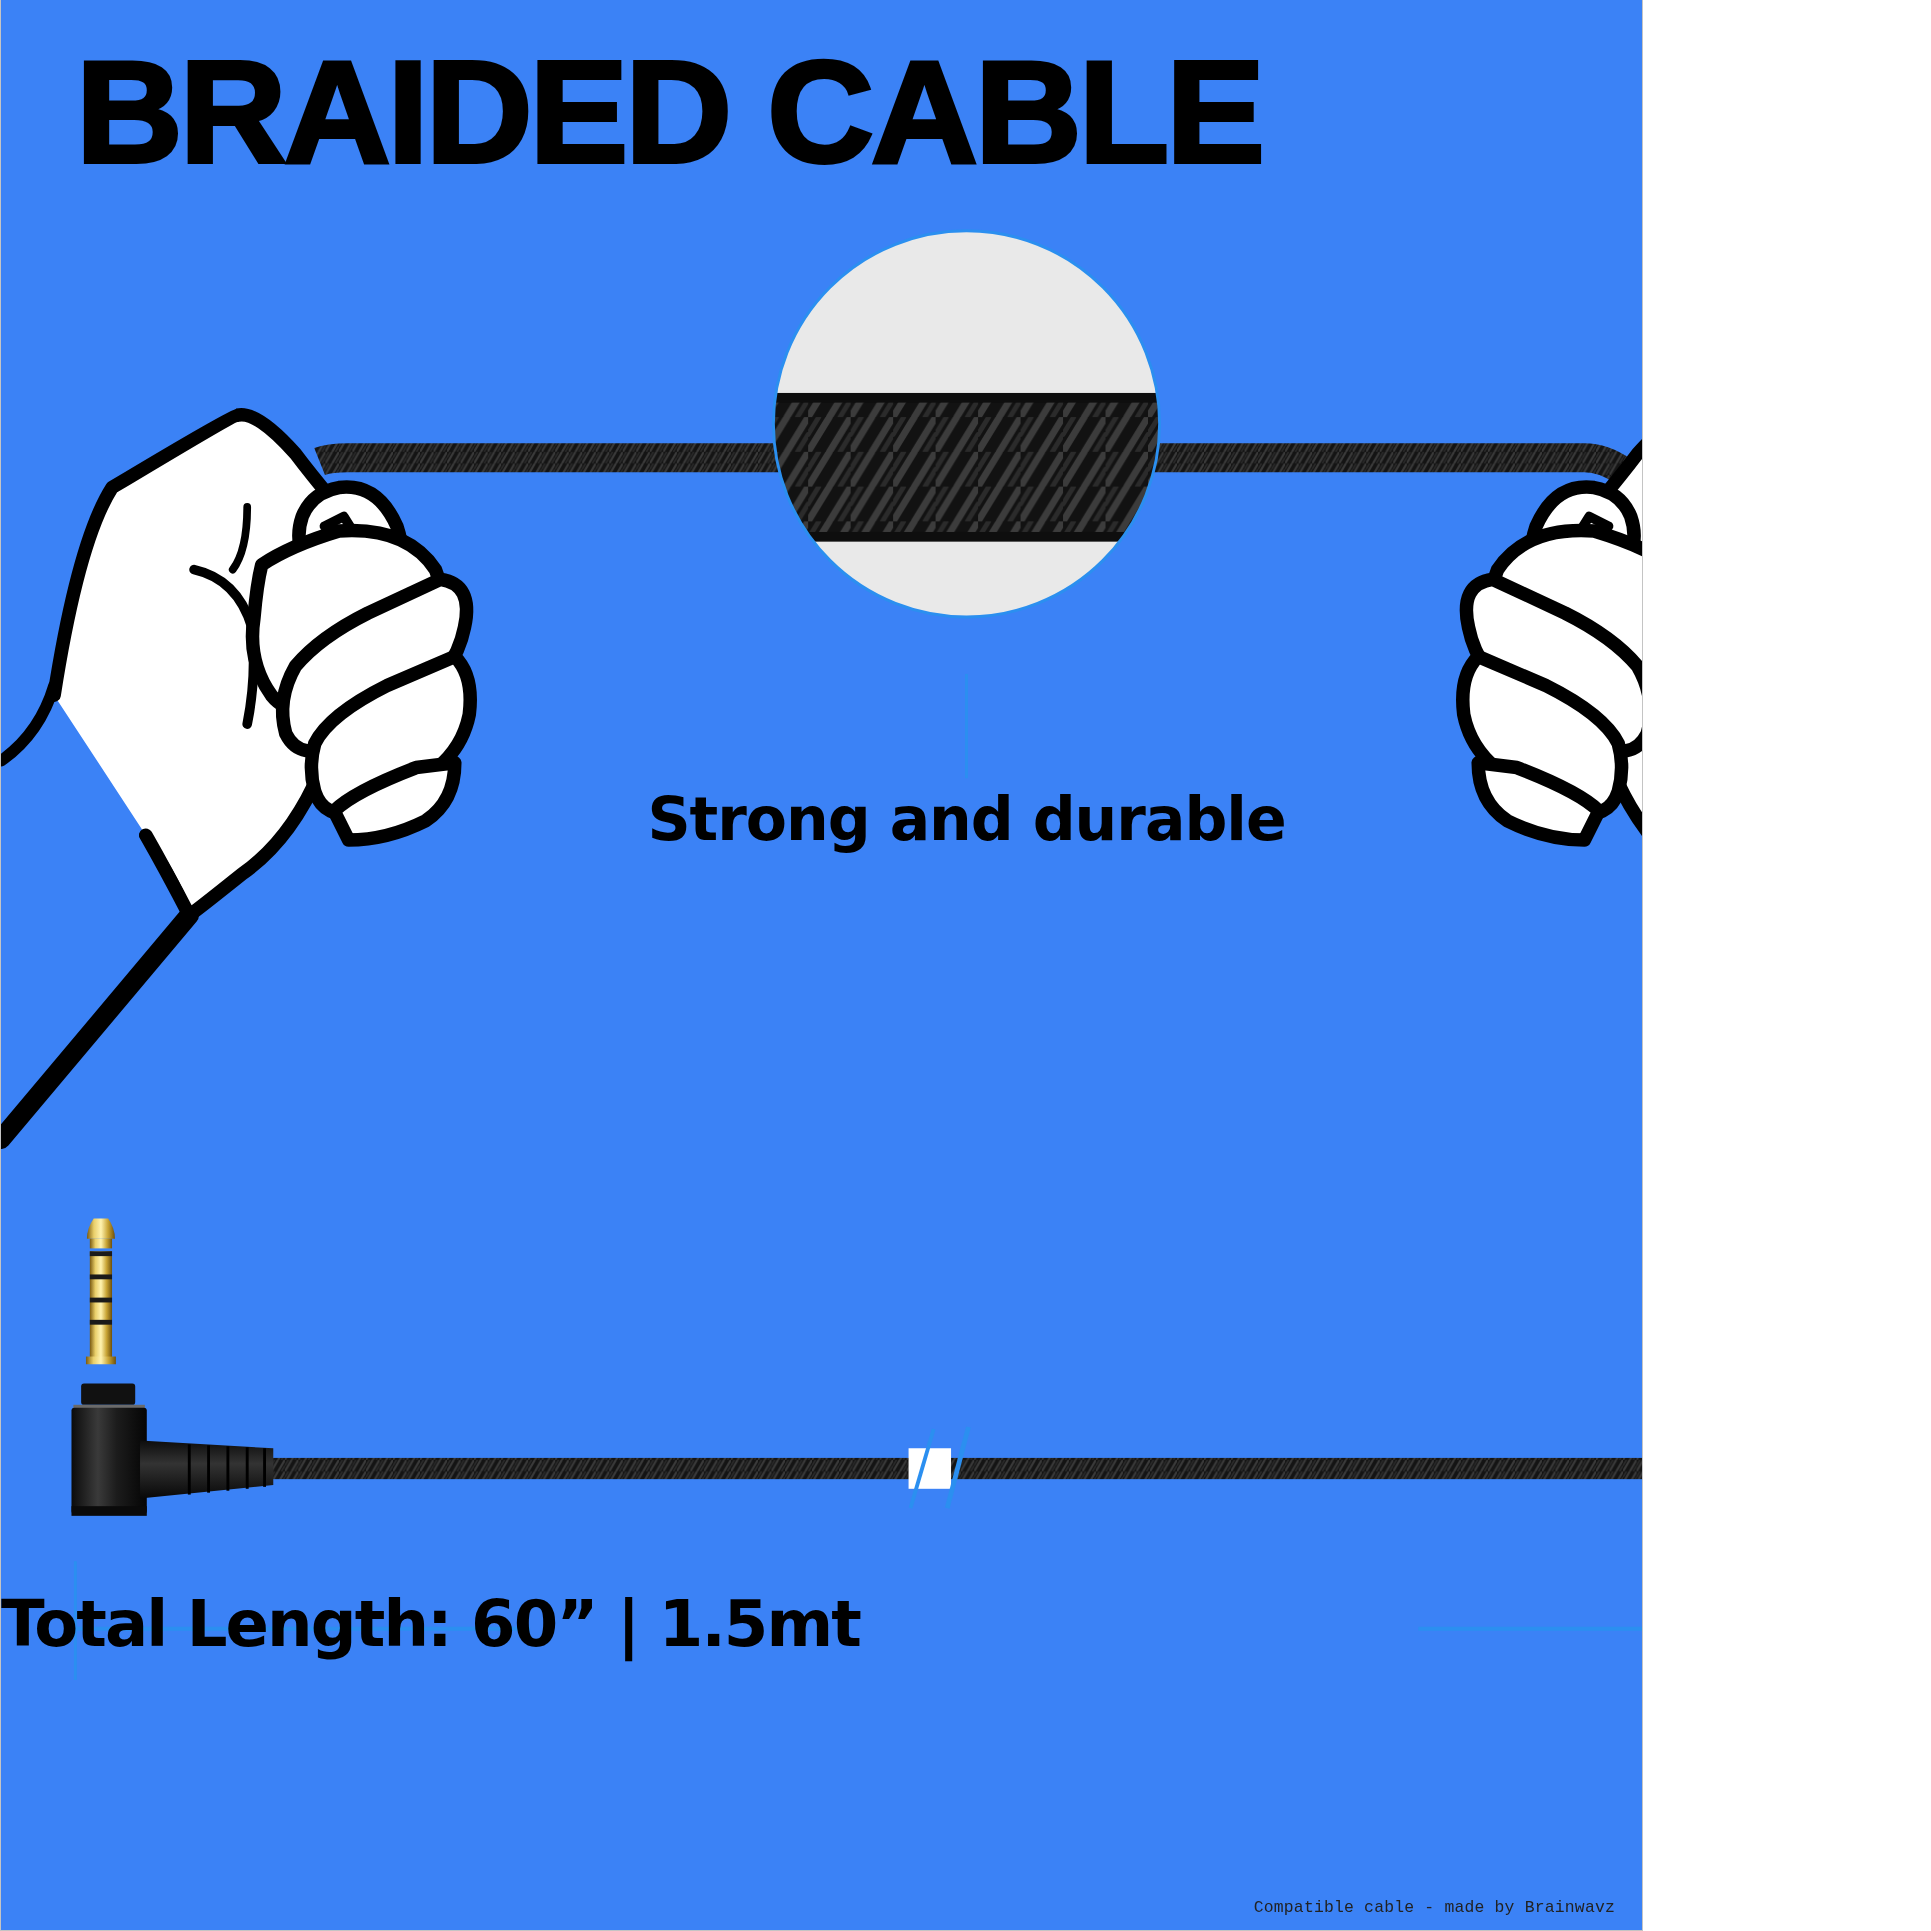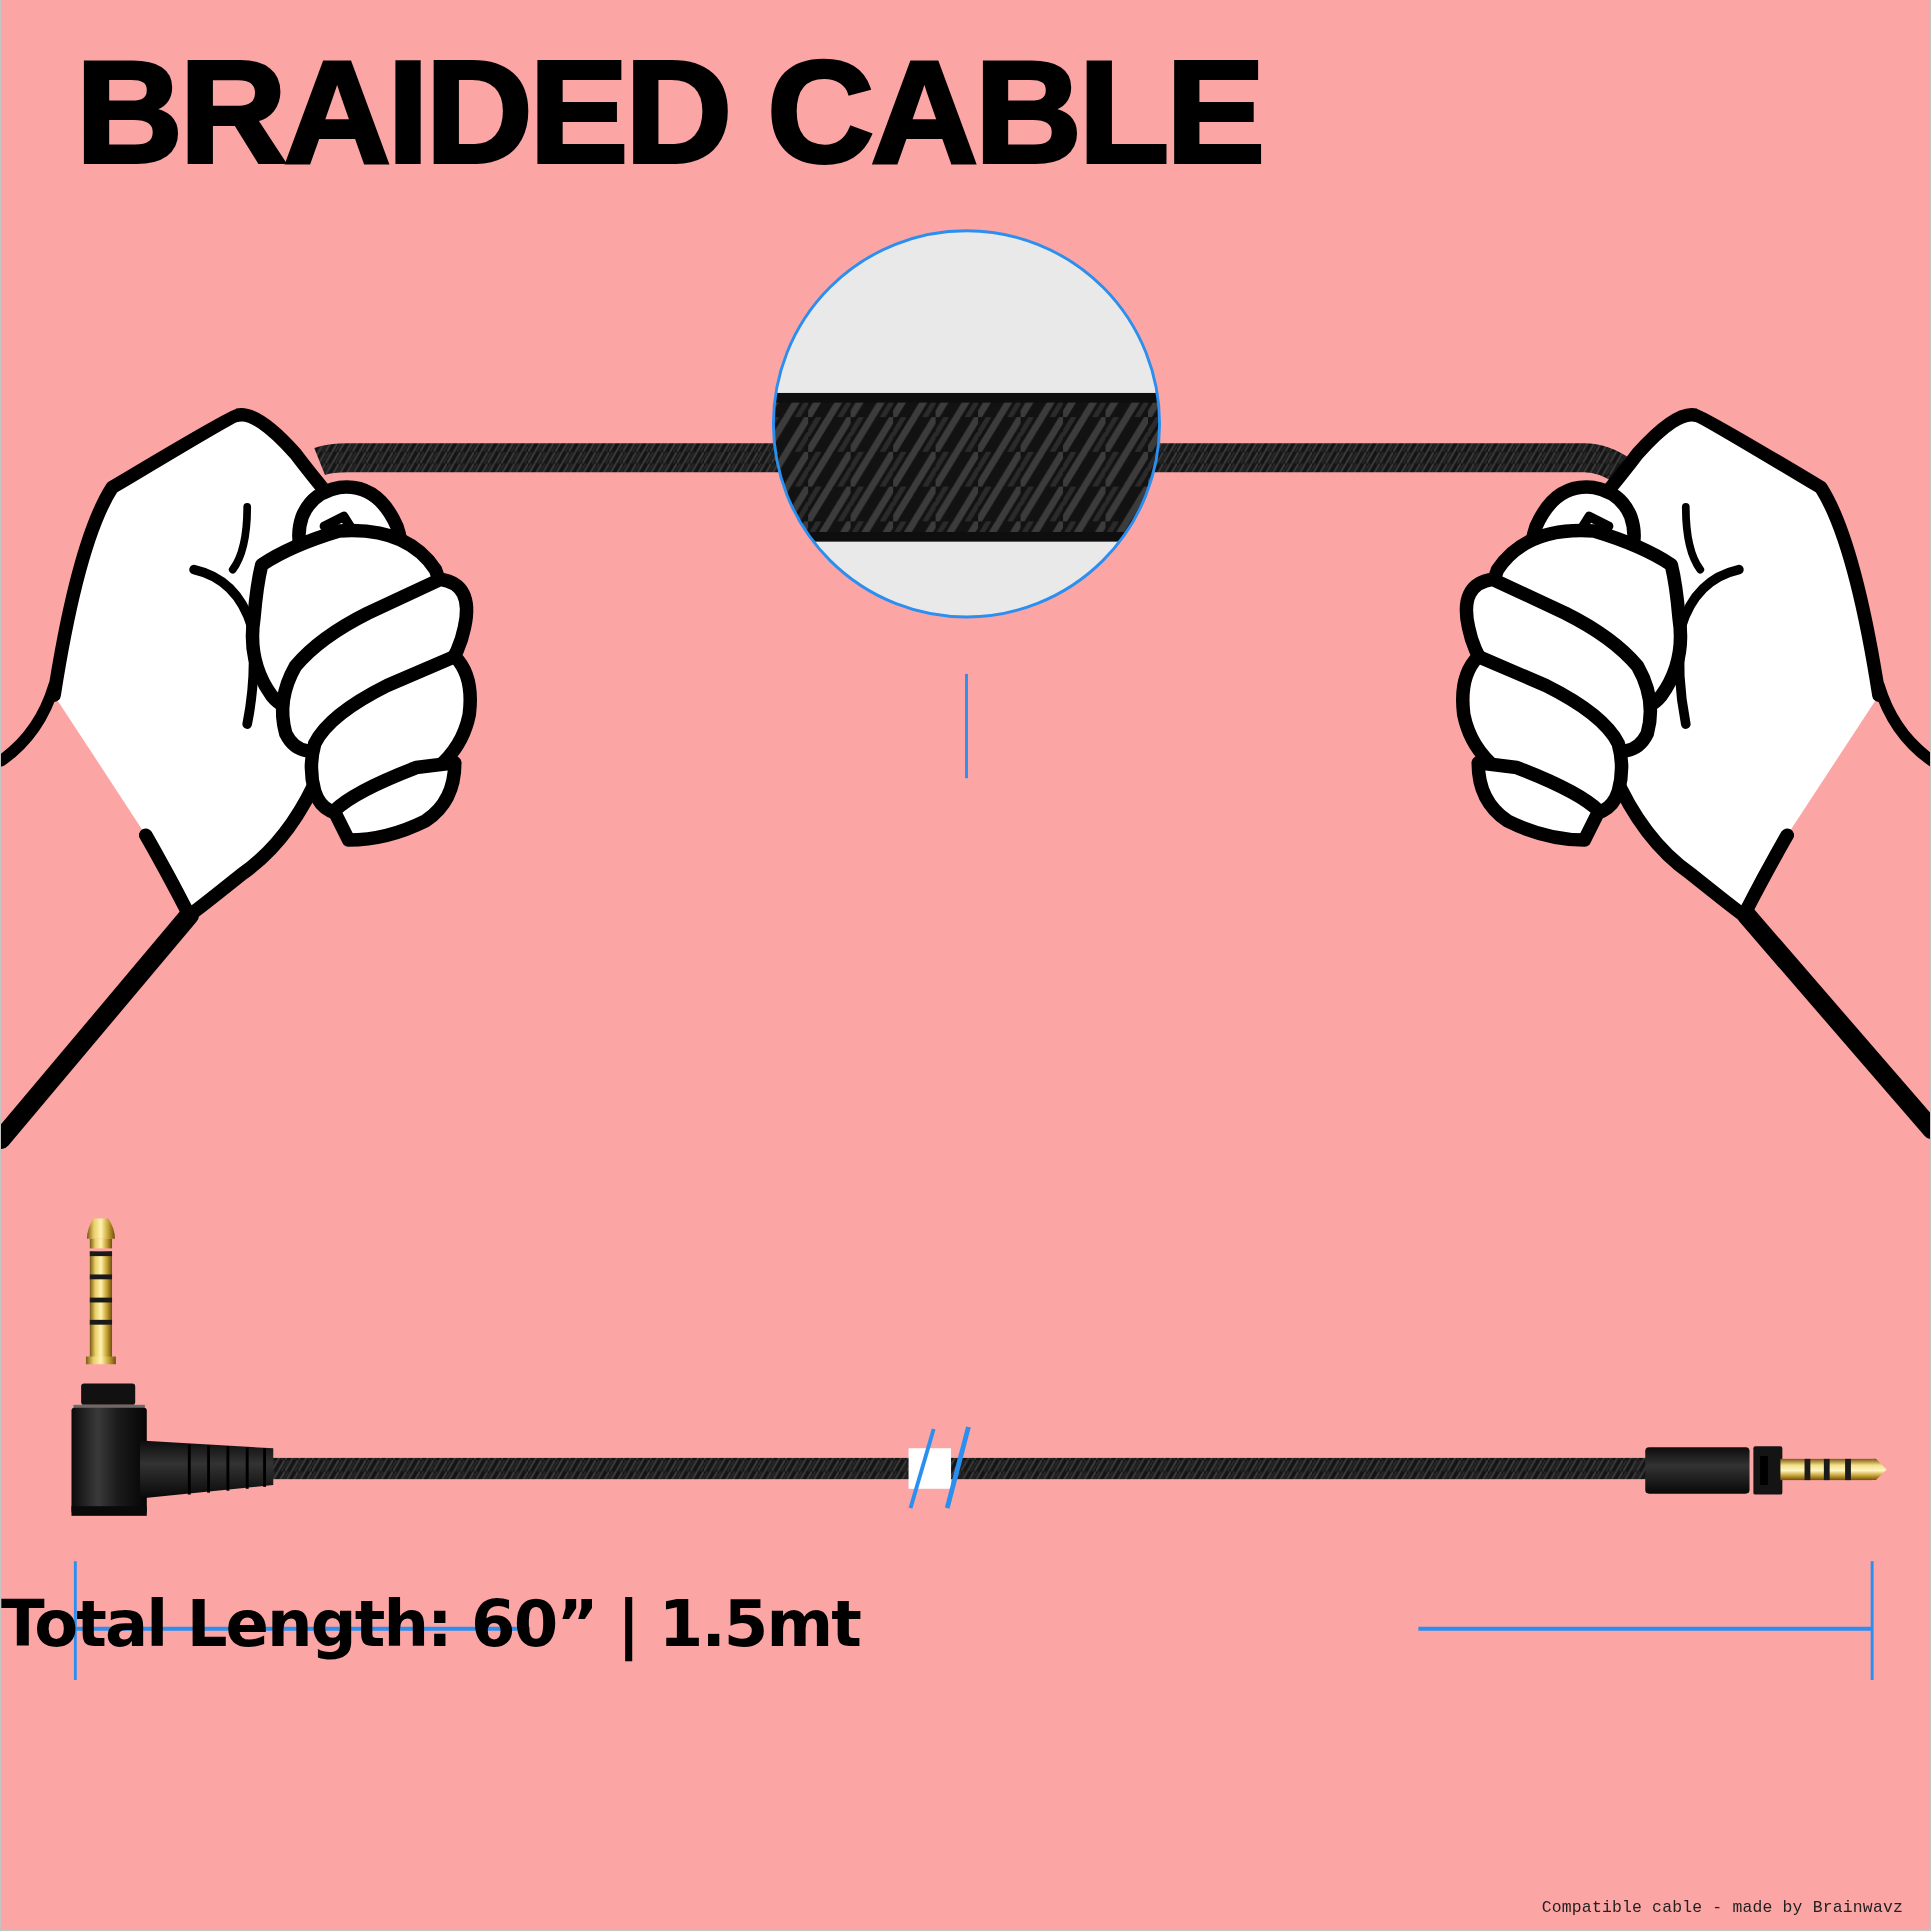--- a/index.html
+++ b/index.html
@@ -1,18 +1,18 @@
 <!DOCTYPE html>
 <html><head>
 <meta charset="utf-8">
 <style>
   html, body { margin:0; padding:0; background:#fff; }
   .canvas {
-    position:relative; width:1931px; height:1931px; overflow:hidden;
-    background:#fca5a5; box-sizing:border-box;
+    position:relative; width:1643px; height:1931px; overflow:hidden;
+    background:#3b82f6; box-sizing:border-box;
     border-left:1.9px solid #c4c4c4; border-right:1.9px solid #c4c4c4; border-bottom:1.9px solid #c4c4c4;
     font-family:"DejaVu Sans", sans-serif;
   }
   .title {
     position:absolute; left:75px; top:54px; margin:0;
     font-family:"Liberation Sans", sans-serif; font-weight:900;
     font-size:145px; line-height:116px; letter-spacing:-2.9px; color:#000;
     transform:scaleX(1.02); transform-origin:left top;
     -webkit-text-stroke:3.9px #000;
   }
@@ -178,16 +178,17 @@
     </g>
 
     <g stroke="#2b8ff0">
       <line x1="77" y1="1617" x2="77" y2="1740" stroke-width="3"></line>
       <line x1="1938" y1="1617" x2="1938" y2="1740" stroke-width="3"></line>
       <line x1="77" y1="1687" x2="548" y2="1687" stroke-width="4"></line>
       <line x1="1468" y1="1687" x2="1938" y2="1687" stroke-width="4"></line>
     </g>
   </svg>
 
+  <p class="callout-label">Strong and durable</p>
   <p class="length-label">Total Length: 60” | 1.5mt</p>
   <div class="footer-credit">Compatible cable - made by Brainwavz</div>
 </div>
 
 
 </body></html>

